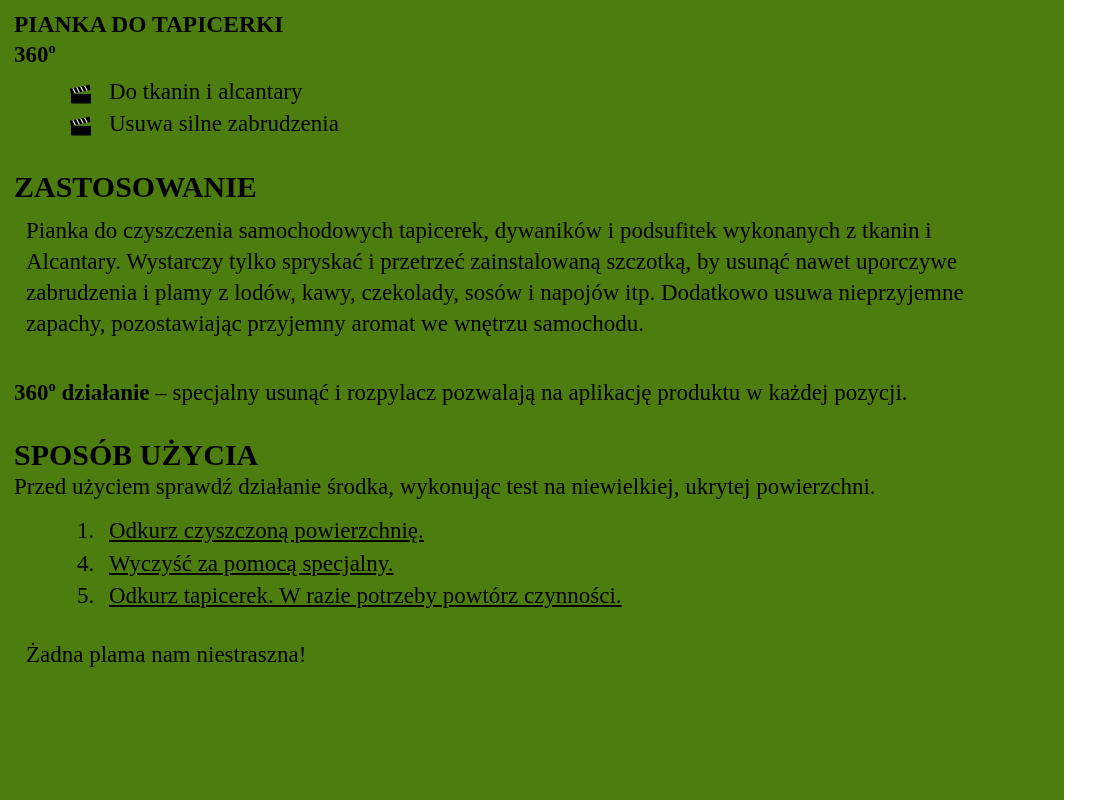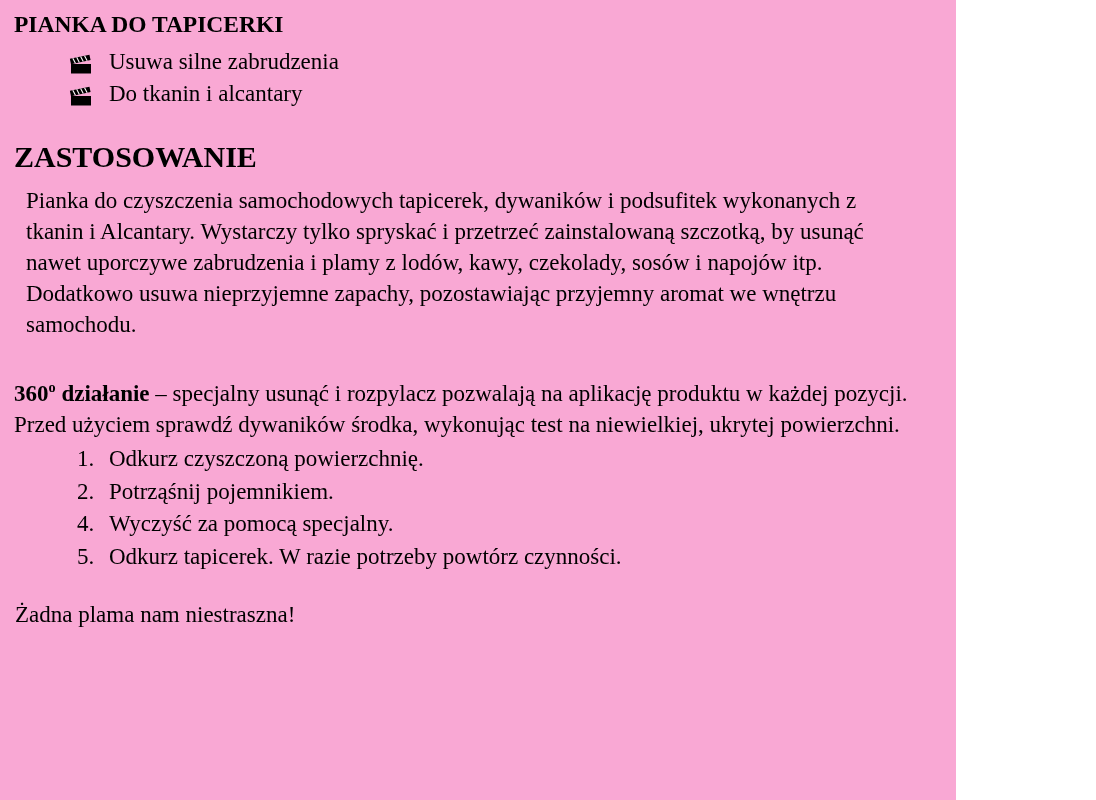--- a/index.html
+++ b/index.html
@@ -1,25 +1,25 @@
 <!DOCTYPE html>
 <html><head>
 <meta charset="utf-8">
 <style>
   html, body {
     margin: 0;
     padding: 0;
     background: #ffffff;
   }
   .page {
-    width: 956px;
+    width: 1064px;
     height: 800px;
     box-sizing: border-box;
     padding: 8px 30px 0 14px;
-    background: #f9a8d4;
+    background: #4d7c0f;
     color: #000000;
     font-family: "Liberation Serif", "DejaVu Serif", serif;
     font-size: 23px;
     line-height: 31px;
     overflow: hidden;
   }
   .doc-heading {
     font-size: 23.5px;
     font-weight: bold;
     margin: 0;
@@ -66,86 +66,88 @@
   p.action-text {
     margin: 38px 0 0 0;
     max-width: 1035px;
   }
   p.intro-text {
     margin: 0;
     max-width: 1035px;
   }
   ol.steps {
     list-style: none;
-    margin: 3px 0 0 0;
+    margin: 13px 0 0 0;
     padding: 0;
+    text-decoration: underline;
   }
   ol.steps li {
     padding-left: 63px;
     line-height: 32.5px;
   }
   ol.steps .step-num {
     display: inline-block;
     width: 32px;
   }
   p.tagline {
-    margin: 26px 0 0 1px;
+    margin: 26px 0 0 12px;
   }
   b, strong { font-weight: bold; }
 </style>
 </head>
 <body>
 
 <div class="page">
 
   <h1 class="doc-heading">PIANKA DO TAPICERKI</h1>
 
+  <div class="subtitle"><span>360</span><sup class="deg">o</sup></div>
 
   <ul class="features">
     <li>
       <span class="clapper">
         <svg width="24" height="21" viewBox="0 0 24 21" xmlns="http://www.w3.org/2000/svg">
           <g transform="rotate(-12 3 10)">
             <rect x="2" y="4.5" width="20" height="5.5" fill="#000"></rect>
             <line x1="5" y1="4.5" x2="6.5" y2="10" stroke="#fff" stroke-width="1.1"></line>
             <line x1="9" y1="4.5" x2="10.5" y2="10" stroke="#fff" stroke-width="1.1"></line>
             <line x1="13" y1="4.5" x2="14.5" y2="10" stroke="#fff" stroke-width="1.1"></line>
             <line x1="17" y1="4.5" x2="18.5" y2="10" stroke="#fff" stroke-width="1.1"></line>
           </g>
           <rect x="2" y="10" width="20" height="9.5" fill="#000"></rect>
         </svg>
       </span>
-      <span>Usuwa silne zabrudzenia</span>
+      <span>Do tkanin i alcantary</span>
     </li>
     <li>
       <span class="clapper">
         <svg width="24" height="21" viewBox="0 0 24 21" xmlns="http://www.w3.org/2000/svg">
           <g transform="rotate(-12 3 10)">
             <rect x="2" y="4.5" width="20" height="5.5" fill="#000"></rect>
             <line x1="5" y1="4.5" x2="6.5" y2="10" stroke="#fff" stroke-width="1.1"></line>
             <line x1="9" y1="4.5" x2="10.5" y2="10" stroke="#fff" stroke-width="1.1"></line>
             <line x1="13" y1="4.5" x2="14.5" y2="10" stroke="#fff" stroke-width="1.1"></line>
             <line x1="17" y1="4.5" x2="18.5" y2="10" stroke="#fff" stroke-width="1.1"></line>
           </g>
           <rect x="2" y="10" width="20" height="9.5" fill="#000"></rect>
         </svg>
       </span>
-      <span>Do tkanin i alcantary</span>
+      <span>Usuwa silne zabrudzenia</span>
     </li>
   </ul>
 
   <h2 class="section-heading">ZASTOSOWANIE</h2>
   <p class="body-text">Pianka do czyszczenia samochodowych tapicerek, dywaników i podsufitek wykonanych z tkanin i Alcantary. Wystarczy tylko spryskać i przetrzeć zainstalowaną szczotką, by usunąć nawet uporczywe zabrudzenia i plamy z lodów, kawy, czekolady, sosów i napojów itp. Dodatkowo usuwa nieprzyjemne zapachy, pozostawiając przyjemny aromat we wnętrzu samochodu.</p>
 
   <p class="action-text"><b><span>360</span><sup class="deg">o</sup><span> działanie</span></b><span> – specjalny usunąć i rozpylacz pozwalają na aplikację produktu w każdej pozycji.</span></p>
 
-  <p class="intro-text">Przed użyciem sprawdź dywaników środka, wykonując test na niewielkiej, ukrytej powierzchni.</p>
+  <h2 class="section-heading">SPOSÓB UŻYCIA</h2>
+  <p class="intro-text">Przed użyciem sprawdź działanie środka, wykonując test na niewielkiej, ukrytej powierzchni.</p>
 
   <ol class="steps">
     <li><span class="step-num">1.</span><span>Odkurz czyszczoną powierzchnię.</span></li>
-    <li><span class="step-num">2.</span><span>Potrząśnij pojemnikiem.</span></li>
     <li><span class="step-num">4.</span><span>Wyczyść za pomocą specjalny.</span></li>
     <li><span class="step-num">5.</span><span>Odkurz tapicerek. W razie potrzeby powtórz czynności.</span></li>
   </ol>
 
   <p class="tagline">Żadna plama nam niestraszna!</p>
 
 </div>
 
 </body></html>

